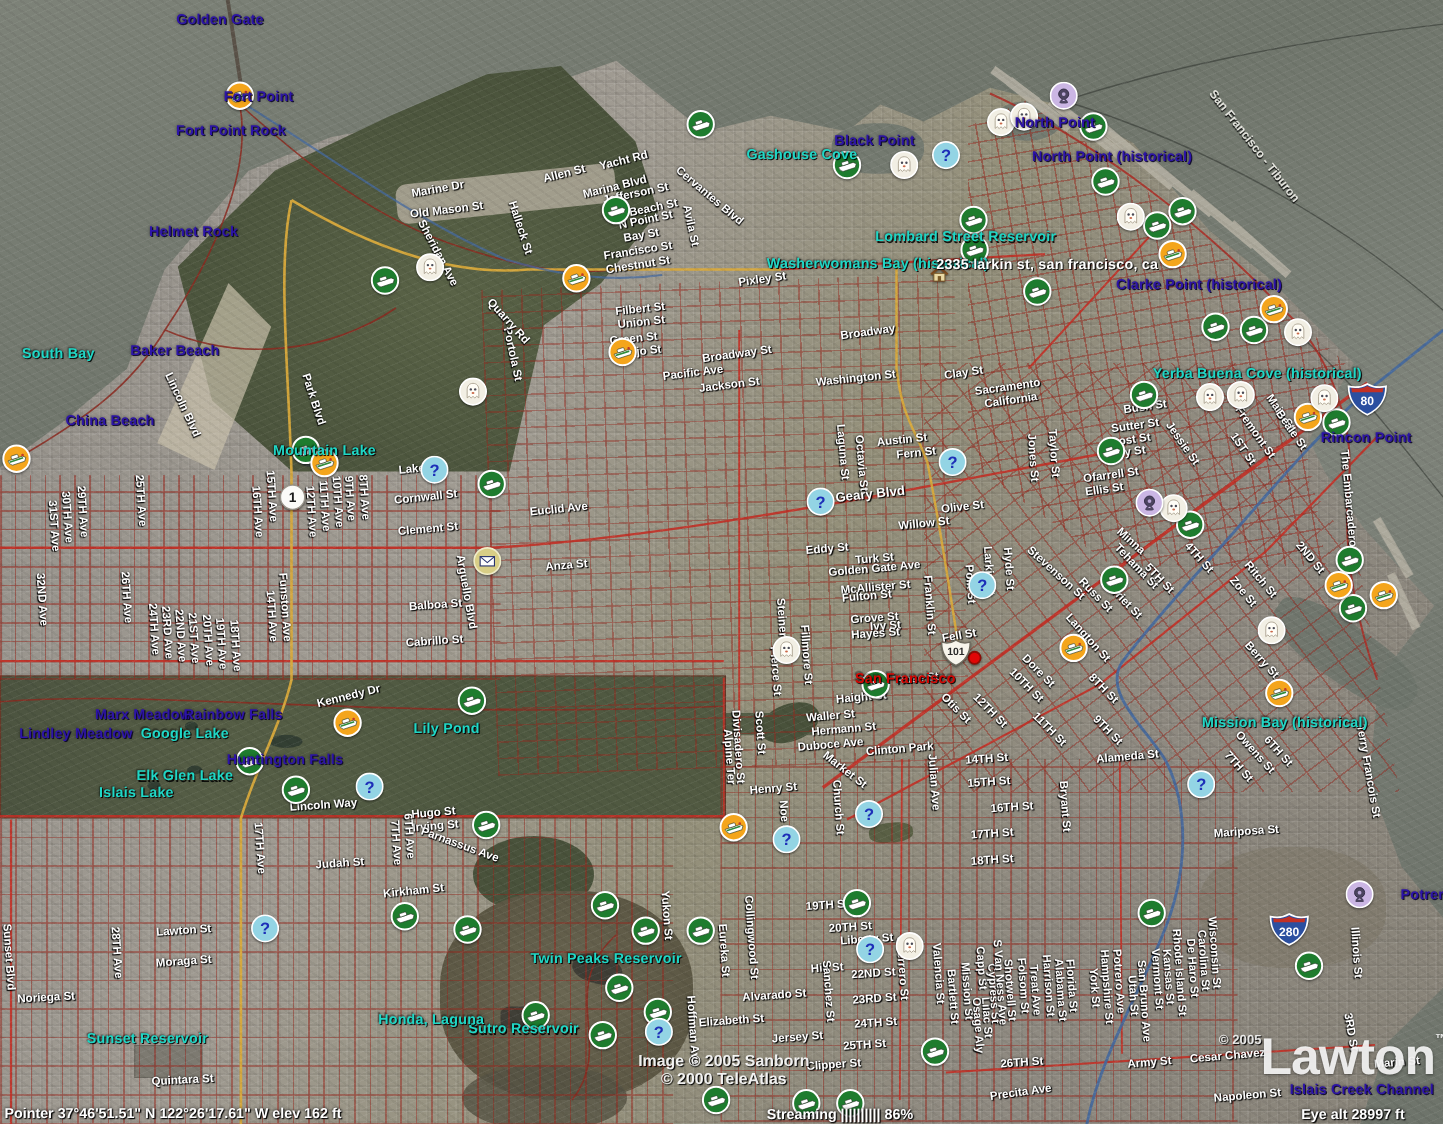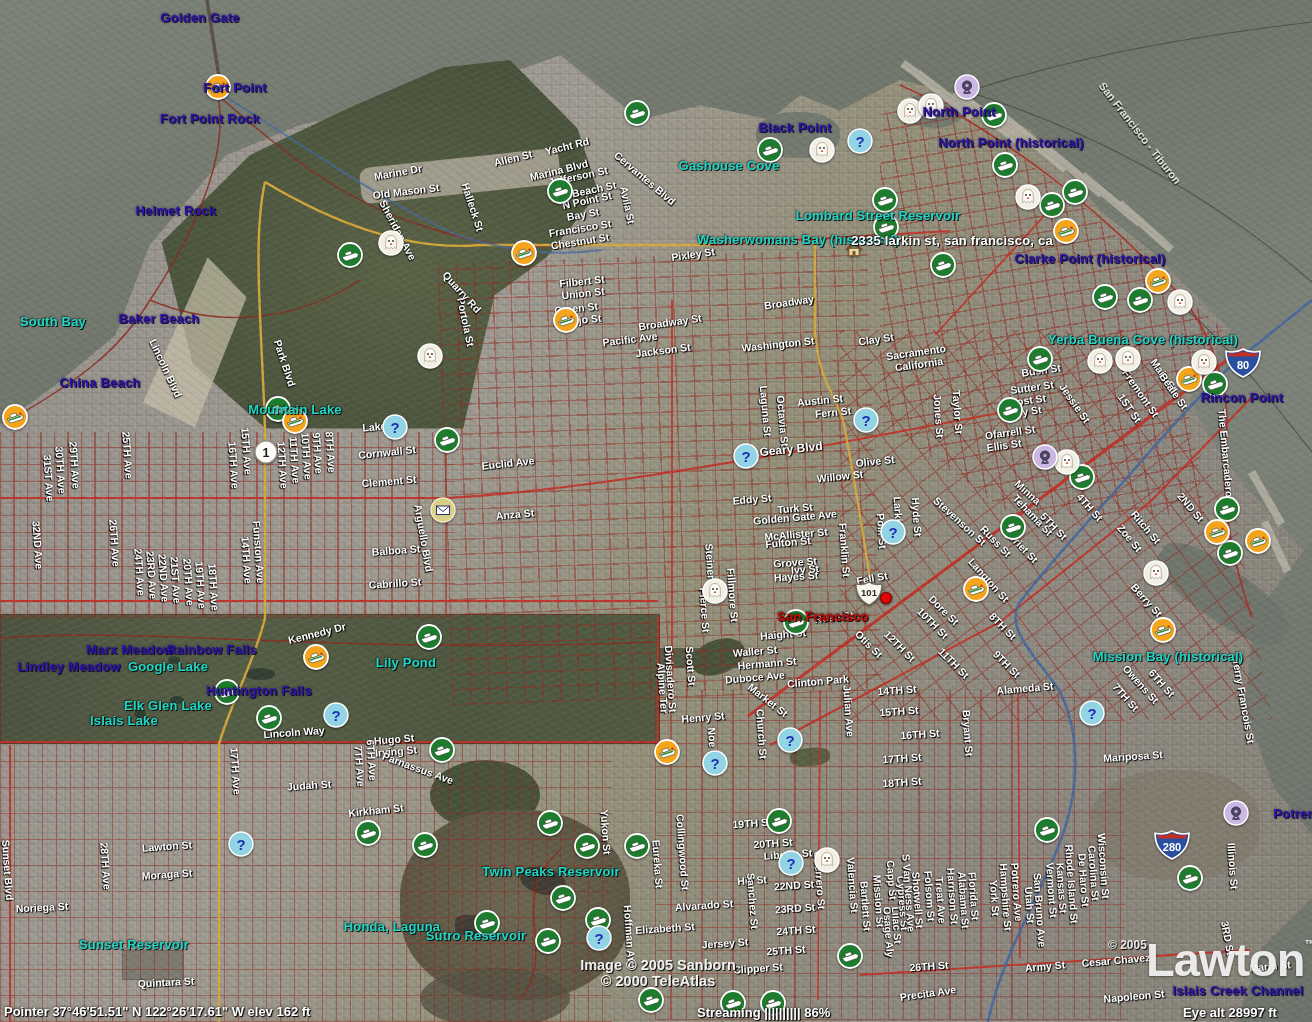--- a/index.html
+++ b/index.html
@@ -1021,21 +1021,21 @@
       <div class="pl teal" style="left: 168px; top: 666px;">Google Lake</div>
       <div class="pl teal" style="left: 168px; top: 705px;">Elk Glen Lake</div>
       <div class="pl teal" style="left: 124px; top: 720px;">Islais Lake</div>
       <div class="pl purple" style="left: 259px; top: 690px;">Huntington Falls</div>
       <div class="pl teal" style="left: 406px; top: 662px;">Lily Pond</div>
       <div class="pl teal" style="left: 551px; top: 871px;">Twin Peaks Reservoir</div>
       <div class="pl teal" style="left: 476px; top: 935px;">Sutro Reservoir</div>
       <div class="pl teal" style="left: 392px; top: 926px;">Honda, Laguna</div>
       <div class="pl teal" style="left: 134px; top: 944px;">Sunset Reservoir</div>
       <div class="pl purple" style="left: 795px; top: 127px;">Black Point</div>
-      <div class="pl teal" style="left: 729px; top: 165px;">Gashouse Cove</div>
+      <div class="pl teal" style="left: 729px; top: 140px;">Gashouse Cove</div>
       <div class="pl teal" style="left: 878px; top: 215px;">Lombard Street Reservoir</div>
       <div class="pl teal" style="left: 770px; top: 239px; margin-left: 28px;">Washerwomans Bay (historical)</div>
       <div class="pl white" style="left: 952px; top: 240px;">2335 larkin st, san francisco, ca</div>
       <div class="pl purple" style="left: 959px; top: 111px;">North Point</div>
       <div class="pl purple" style="left: 1011px; top: 142px;">North Point (historical)</div>
       <div class="pl purple" style="left: 1090px; top: 258px;">Clarke Point (historical)</div>
       <div class="pl teal" style="left: 1143px; top: 339px;">Yerba Buena Cove (historical)</div>
       <div class="pl purple" style="left: 1242px; top: 397px;">Rincon Point</div>
       <div class="pl teal" style="left: 1168px; top: 656px;">Mission Bay (historical)</div>
       <div class="pl purple" style="left: 1238px; top: 990px;">Islais Creek Channel</div>

